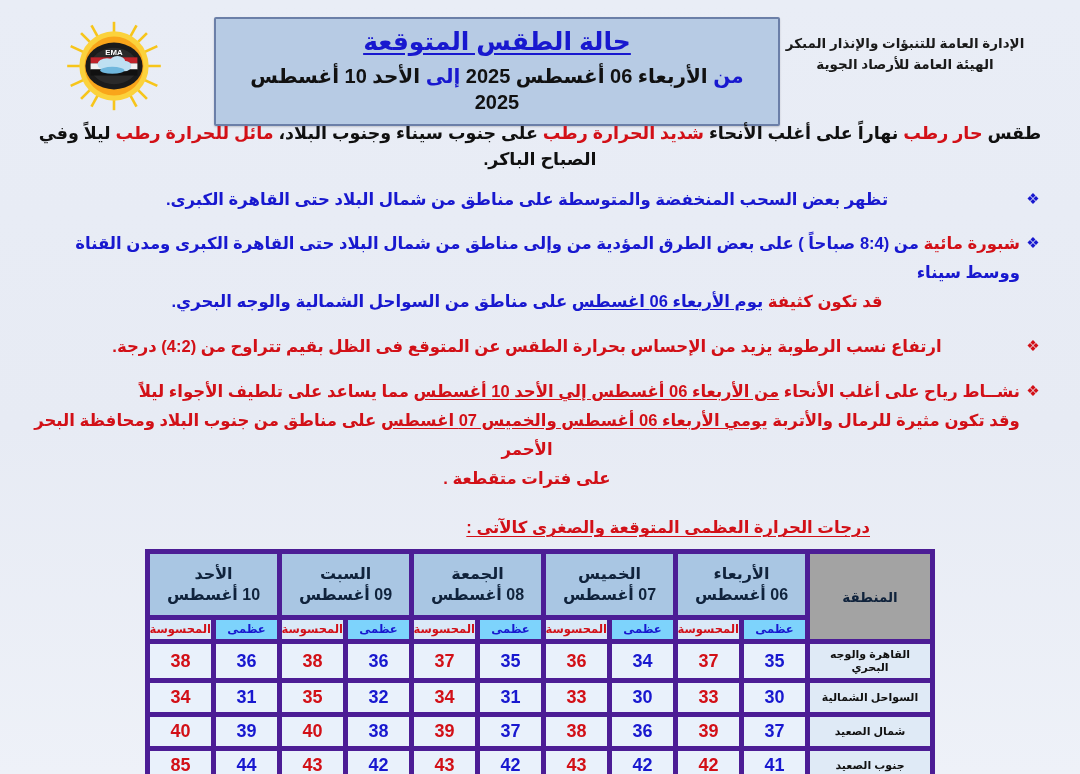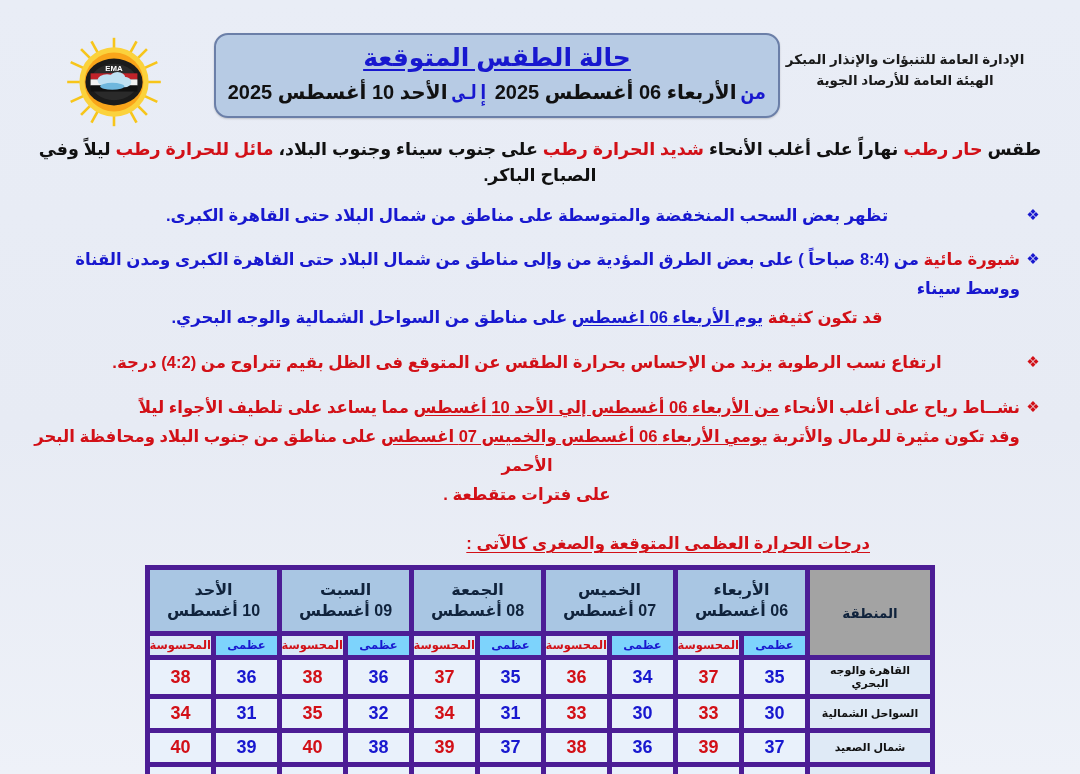--- a/index.html
+++ b/index.html
@@ -29,36 +29,35 @@
   #page > * { position: relative; }
 
   
   .header {
     display: flex;
     flex-direction: row-reverse;
     align-items: flex-start;
     padding: 14px 14px 0 14px;
     height: 108px;
     box-sizing: border-box;
-    margin-top: 16px;
   }
   .org-block {
     width: 250px;
     text-align: center;
     color: #1a1a1a;
     font-weight: bold;
     font-size: 13.5px;
     line-height: 1.55;
     padding-top: 20px;
   }
   .title-box {
     flex: 0 0 566px;
     margin: 3px 0 0 0;
     border: 2px solid #6b7fa8;
-    border-radius: 14px;
+    border-radius: 2px;
     background: #b7cbe4;
     box-shadow: 0 1px 2px rgba(0,0,0,0.18);
     text-align: center;
     padding: 7px 10px 9px 10px;
     box-sizing: border-box;
   }
   .title-main {
     color: #1818cf;
     font-size: 25px;
     font-weight: bold;
@@ -88,21 +87,21 @@
   
   .intro {
     margin: 12px 22px 0 22px;
     text-align: center;
     font-size: 17.5px;
     font-weight: bold;
     color: #101010;
     line-height: 1.5;
   }
   .red { color: #d21017; }
-  .blue { color: #1818cf; font-family: Liberation Mono, monospace; }
+  .blue { color: #1818cf; }
   .u { text-decoration: underline; text-underline-offset: 2px; }
 
   
   .bullets {
     margin: 12px 34px 0 34px;
   }
   .bullet {
     display: flex;
     flex-direction: row;
     align-items: flex-start;

